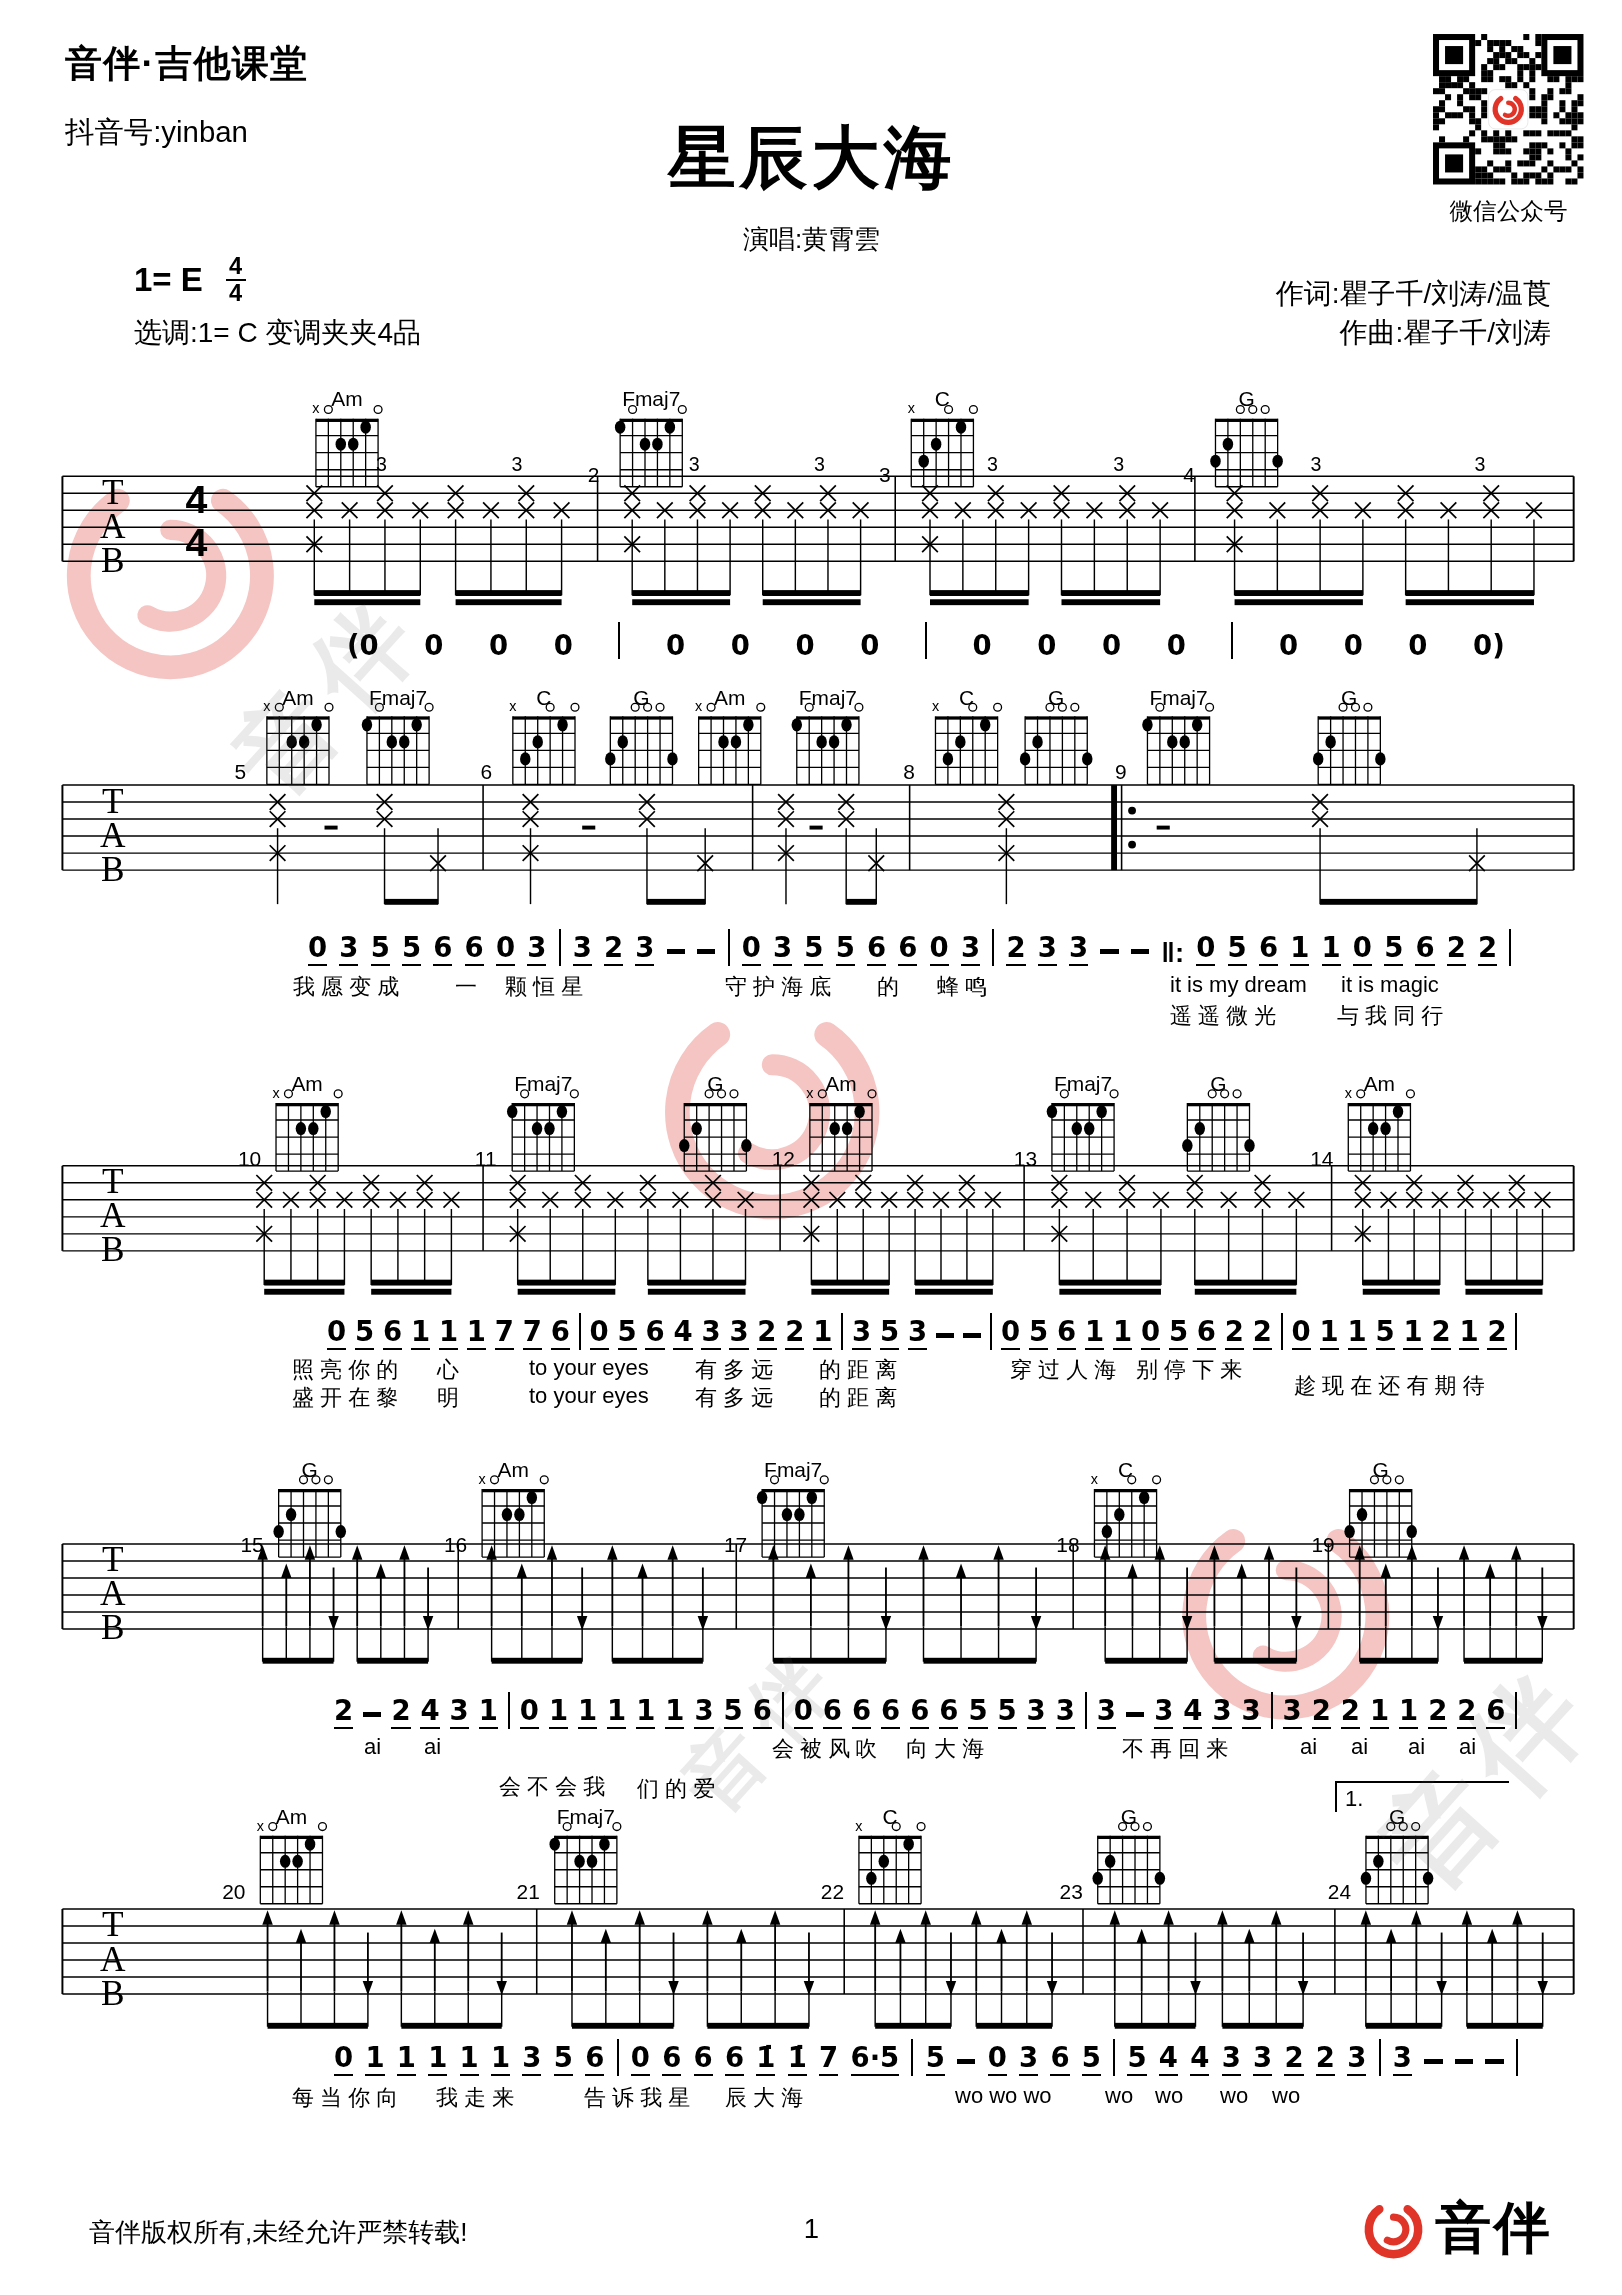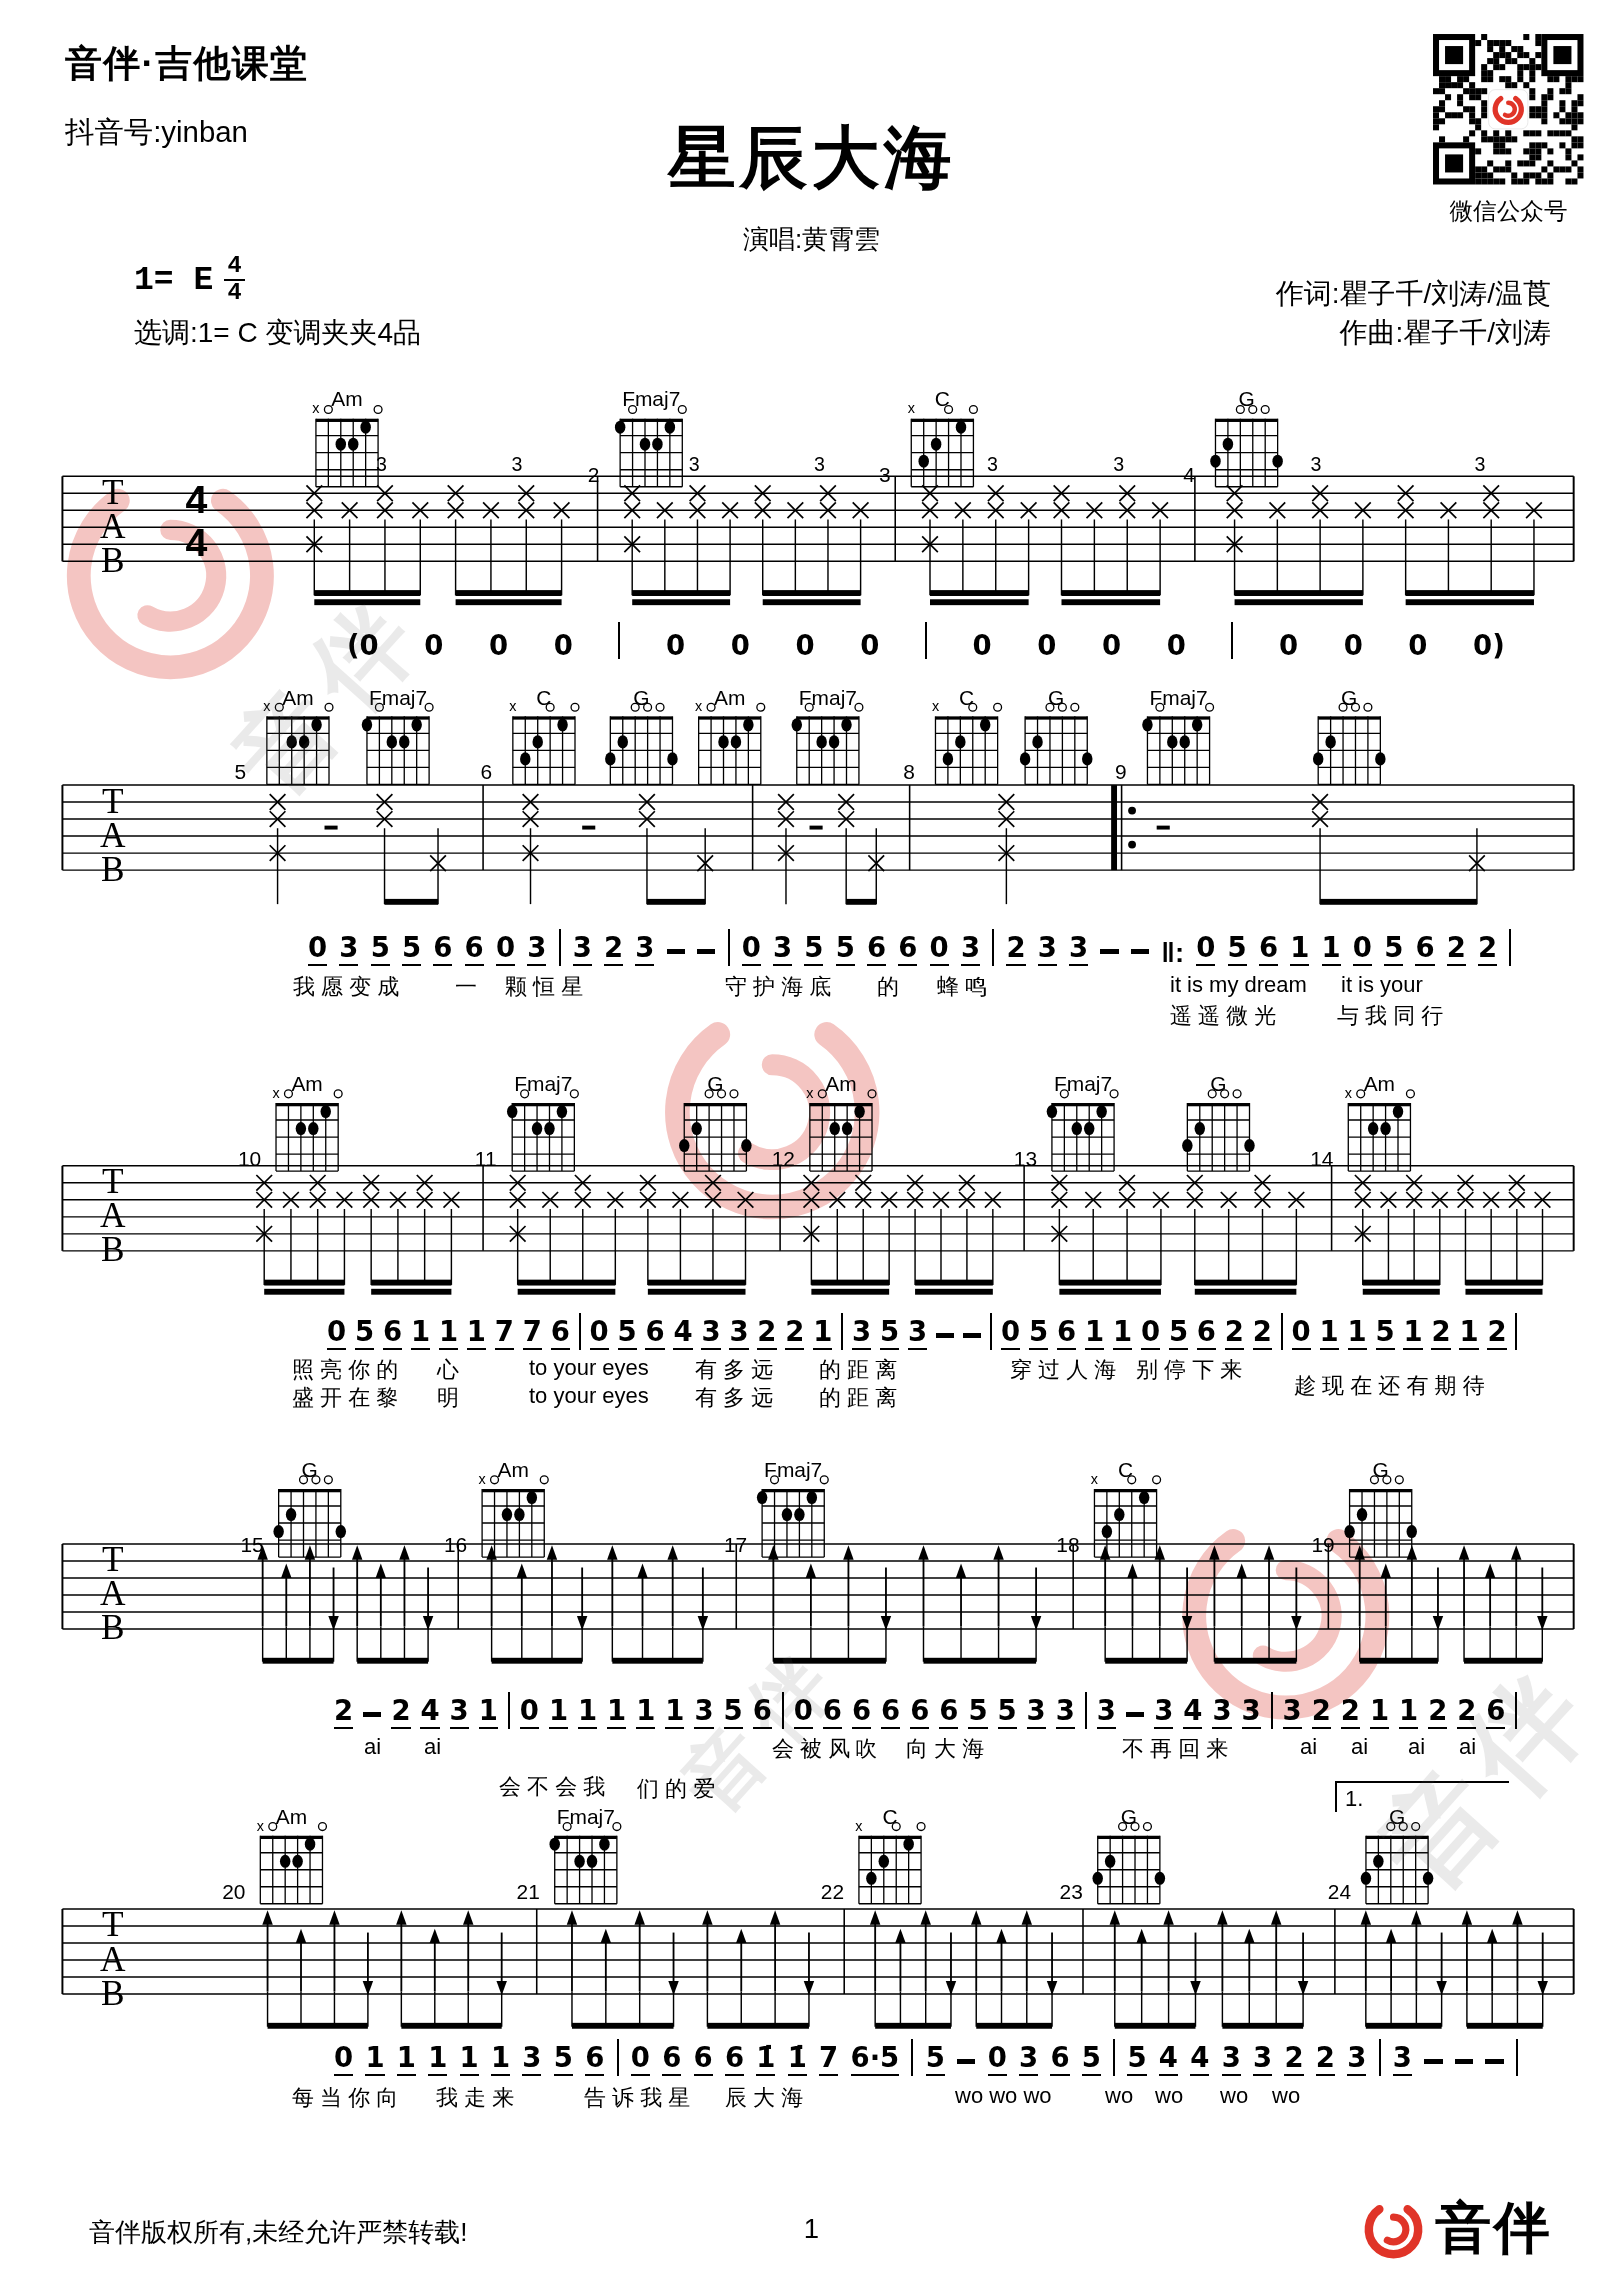--- a/index.html
+++ b/index.html
@@ -3,21 +3,21 @@
 <meta charset="utf-8">
 <style>
   html,body{margin:0;padding:0;background:#fff;}
   .page{position:relative;width:1623px;height:2295px;background:#ffffff;overflow:hidden;
         font-family:"Liberation Sans","DejaVu Sans",sans-serif;color:#000;}
   .abs{position:absolute;}
   .brand{left:65px;top:39px;font-size:37px;font-weight:bold;letter-spacing:1.3px;}
   .douyin{left:65px;top:113px;font-size:29.4px;}
   .title{left:0;right:0;top:113px;text-align:center;font-size:68px;font-weight:bold;letter-spacing:3.9px;}
   .singer{left:0;right:0;top:222px;text-align:center;font-size:26px;}
-  .keyline{left:134px;top:254px;font-size:33px;font-weight:bold;display:flex;align-items:center;gap:11px;font-family:Liberation Mono, monospace;}
+  .keyline{left:134px;top:254px;font-size:33px;font-weight:bold;display:flex;align-items:center;gap:23px;}
   .frac{display:inline-flex;flex-direction:column;align-items:center;font-size:23.6px;font-weight:bold;line-height:1.05;}
   .frac .num{border-bottom:2.6px solid #000;padding:0 3.3px 0.7px 3.3px;}
   .tuning{left:134px;top:314px;font-size:28px;}
   .credit1{right:72px;top:275px;text-align:right;font-size:28px;}
   .credit2{right:72px;top:314px;text-align:center;font-size:28px;}
   .qr-caption{left:1432px;top:195px;width:153px;text-align:center;font-size:23.6px;}
   .score-svg{left:0;top:0;}
   .jianpu{position:absolute;display:flex;justify-content:space-between;align-items:flex-end;}
   .jd{font-size:27.5px;font-weight:bold;font-family:"DejaVu Sans","Liberation Sans",sans-serif;line-height:1;}
   .jd.ul{border-bottom:2.6px solid #000;padding-bottom:2.6px;}
@@ -1781,21 +1781,21 @@
         <span class="jd ul">2</span>
         <span class="jbar"></span>
       </div>
       <span class="lyr" style="left: 293px; top: 972px;">我 愿 变 成</span>
       <span class="lyr" style="left: 455px; top: 972px;">一</span>
       <span class="lyr" style="left: 505px; top: 972px;">颗 恒 星</span>
       <span class="lyr" style="left: 725px; top: 972px;">守 护 海 底</span>
       <span class="lyr" style="left: 877px; top: 972px;">的</span>
       <span class="lyr" style="left: 937px; top: 972px;">蜂 鸣</span>
       <span class="lyr" style="left: 1170px; top: 972px;">it is my dream</span>
-      <span class="lyr" style="left: 1341px; top: 972px;">it is your</span>
+      <span class="lyr" style="left: 1341px; top: 972px;">it is magic</span>
       <span class="lyr" style="left: 1170px; top: 1001px;">遥 遥 微 光</span>
       <span class="lyr" style="left: 1337px; top: 1001px;">与 我 同 行</span>
       <div class="jianpu" style="left: 327px; top: 1313px; width: 1191px;">
         <span class="jd ul">0</span>
         <span class="jd ul">5</span>
         <span class="jd ul">6</span>
         <span class="jd ul">1</span>
         <span class="jd ul">1</span>
         <span class="jd ul">1</span>
         <span class="jd ul">7</span>

